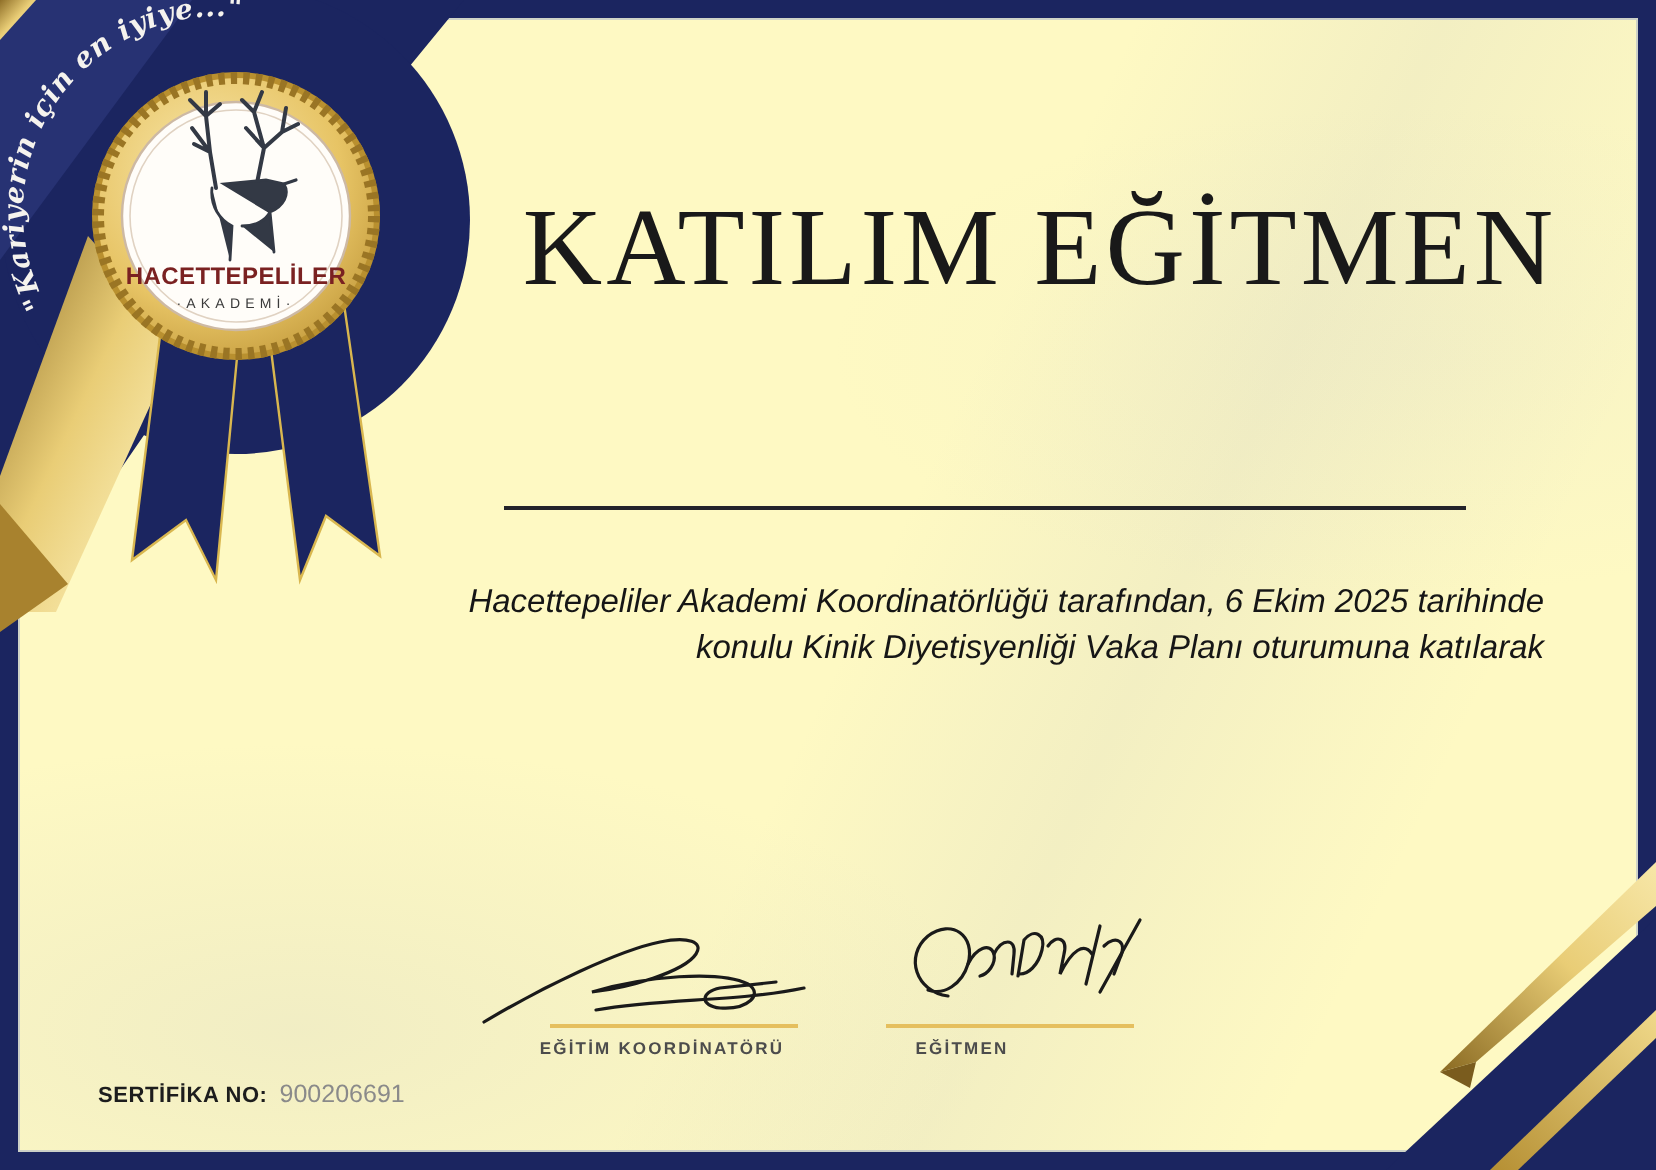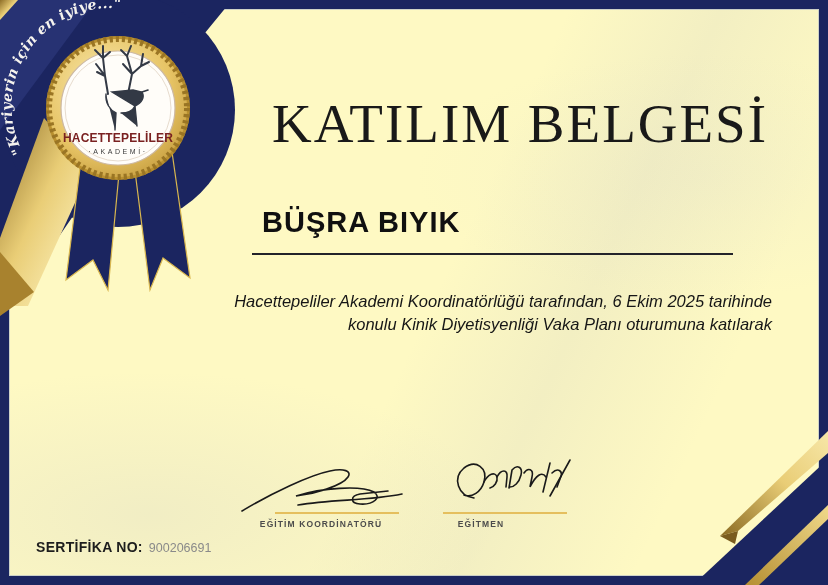--- a/index.html
+++ b/index.html
@@ -33,21 +33,21 @@
     font-size:16.5px;line-height:22.5px;color:#161616;z-index:4;font-style:italic;
   }
   .body-text .bold{font-weight:bold;}
   .sig-autograph{position:absolute;z-index:4;}
   .sig-line{position:absolute;height:2px;background:#e5bf5e;z-index:4;}
   .sig-label{
     position:absolute;text-align:center;font-size:8.5px;font-weight:bold;
     letter-spacing:1.1px;color:#4c4c4c;z-index:4;white-space:nowrap;
   }
   .serial{position:absolute;left:36px;top:538px;z-index:4;white-space:nowrap;}
-  .serial .lab{font-size:14px;font-weight:bold;color:#1d1d1d;letter-spacing:0.3px;}
+  .serial .lab{font-size:11px;font-weight:bold;color:#1d1d1d;letter-spacing:0.3px;margin-left:13px;}
   .serial .val{font-size:12.5px;color:#8a8a8a;margin-left:6px;}
 </style>
 </head>
 <body>
 
 <div class="certificate">
 
   <div class="sheen1"></div>
   <div class="sheen2"></div>
   <div class="frame"></div>
@@ -113,38 +113,37 @@
         <stop offset="0" stop-color="#b58f33"></stop>
         <stop offset="1" stop-color="#f0d98a"></stop>
       </linearGradient>
     </defs>
     <polygon points="132,121 240,16 240,38 150,116" fill="url(#goldLin2)"></polygon>
     <polygon points="132,121 150,116 147,129" fill="#7a5c1e"></polygon>
     <polygon points="105,170 240,44 240,170" fill="#1b2560"></polygon>
     <polygon points="157,170 240,90 240,104 171,170" fill="url(#goldLin3)"></polygon>
   </svg>
 
-  <div class="title">KATILIM BELGESİ</div>
+  <div class="title">KATILIM EĞİTMEN</div>
 
-  <div class="recipient">BÜŞRA BIYIK</div>
   <div class="name-underline"></div>
 
   <div class="body-text">
     <div>Hacettepeliler Akademi Koordinatörlüğü tarafından, 6 Ekim 2025 tarihinde</div>
     <div>konulu Kinik Diyetisyenliği Vaka Planı oturumuna katılarak</div>
   </div>
 
   <svg class="sig-autograph" style="left:238px;top:461px;" width="172" height="54" viewBox="0 0 172 54">
     <g fill="none" stroke="#1a1a1a" stroke-width="1.6" stroke-linecap="round">
       <path d="M4,50 C34,32 72,14 92,10 C106,7 114,10 110,16 C104,25 76,33 58,35 C84,27 122,24 136,31 C144,36 136,44 122,43 C112,42 112,35 122,33 L150,30"></path>
       <path d="M60,44 C95,38 130,40 164,33"></path>
     </g>
   </svg>
   <div class="sig-line" style="left:275px;top:512px;width:124px;"></div>
-  <div class="sig-label" style="left:242px;top:519px;width:158px;">EĞİTİM KOORDİNATÖRÜ</div>
+  <div class="sig-label" style="left:252px;top:519px;width:158px;">EĞİTİM KOORDİNATÖRÜ</div>
 
   <svg class="sig-autograph" style="left:444px;top:456px;" width="138" height="58" viewBox="0 0 138 58">
     <g fill="none" stroke="#1a1a1a" stroke-width="1.6" stroke-linecap="round">
       <path d="M30,42 C14,40 8,22 20,12 C32,3 44,12 40,26 C37,36 28,42 20,39"></path>
       <path d="M40,26 C44,18 51,15 53,21 C54,26 50,31 46,32"></path>
       <path d="M53,21 C57,13 64,13 63,21 L62,31"></path>
       <path d="M68,14 L65,32 M68,14 C73,8 79,11 77,19 C75,27 70,31 66,31"></path>
       <path d="M80,17 C84,11 90,13 88,21 L86,31 C92,19 98,15 102,21"></path>
       <path d="M106,7 L99,36"></path>
       <path d="M108,17 C114,11 120,15 116,23 L113,31"></path>

